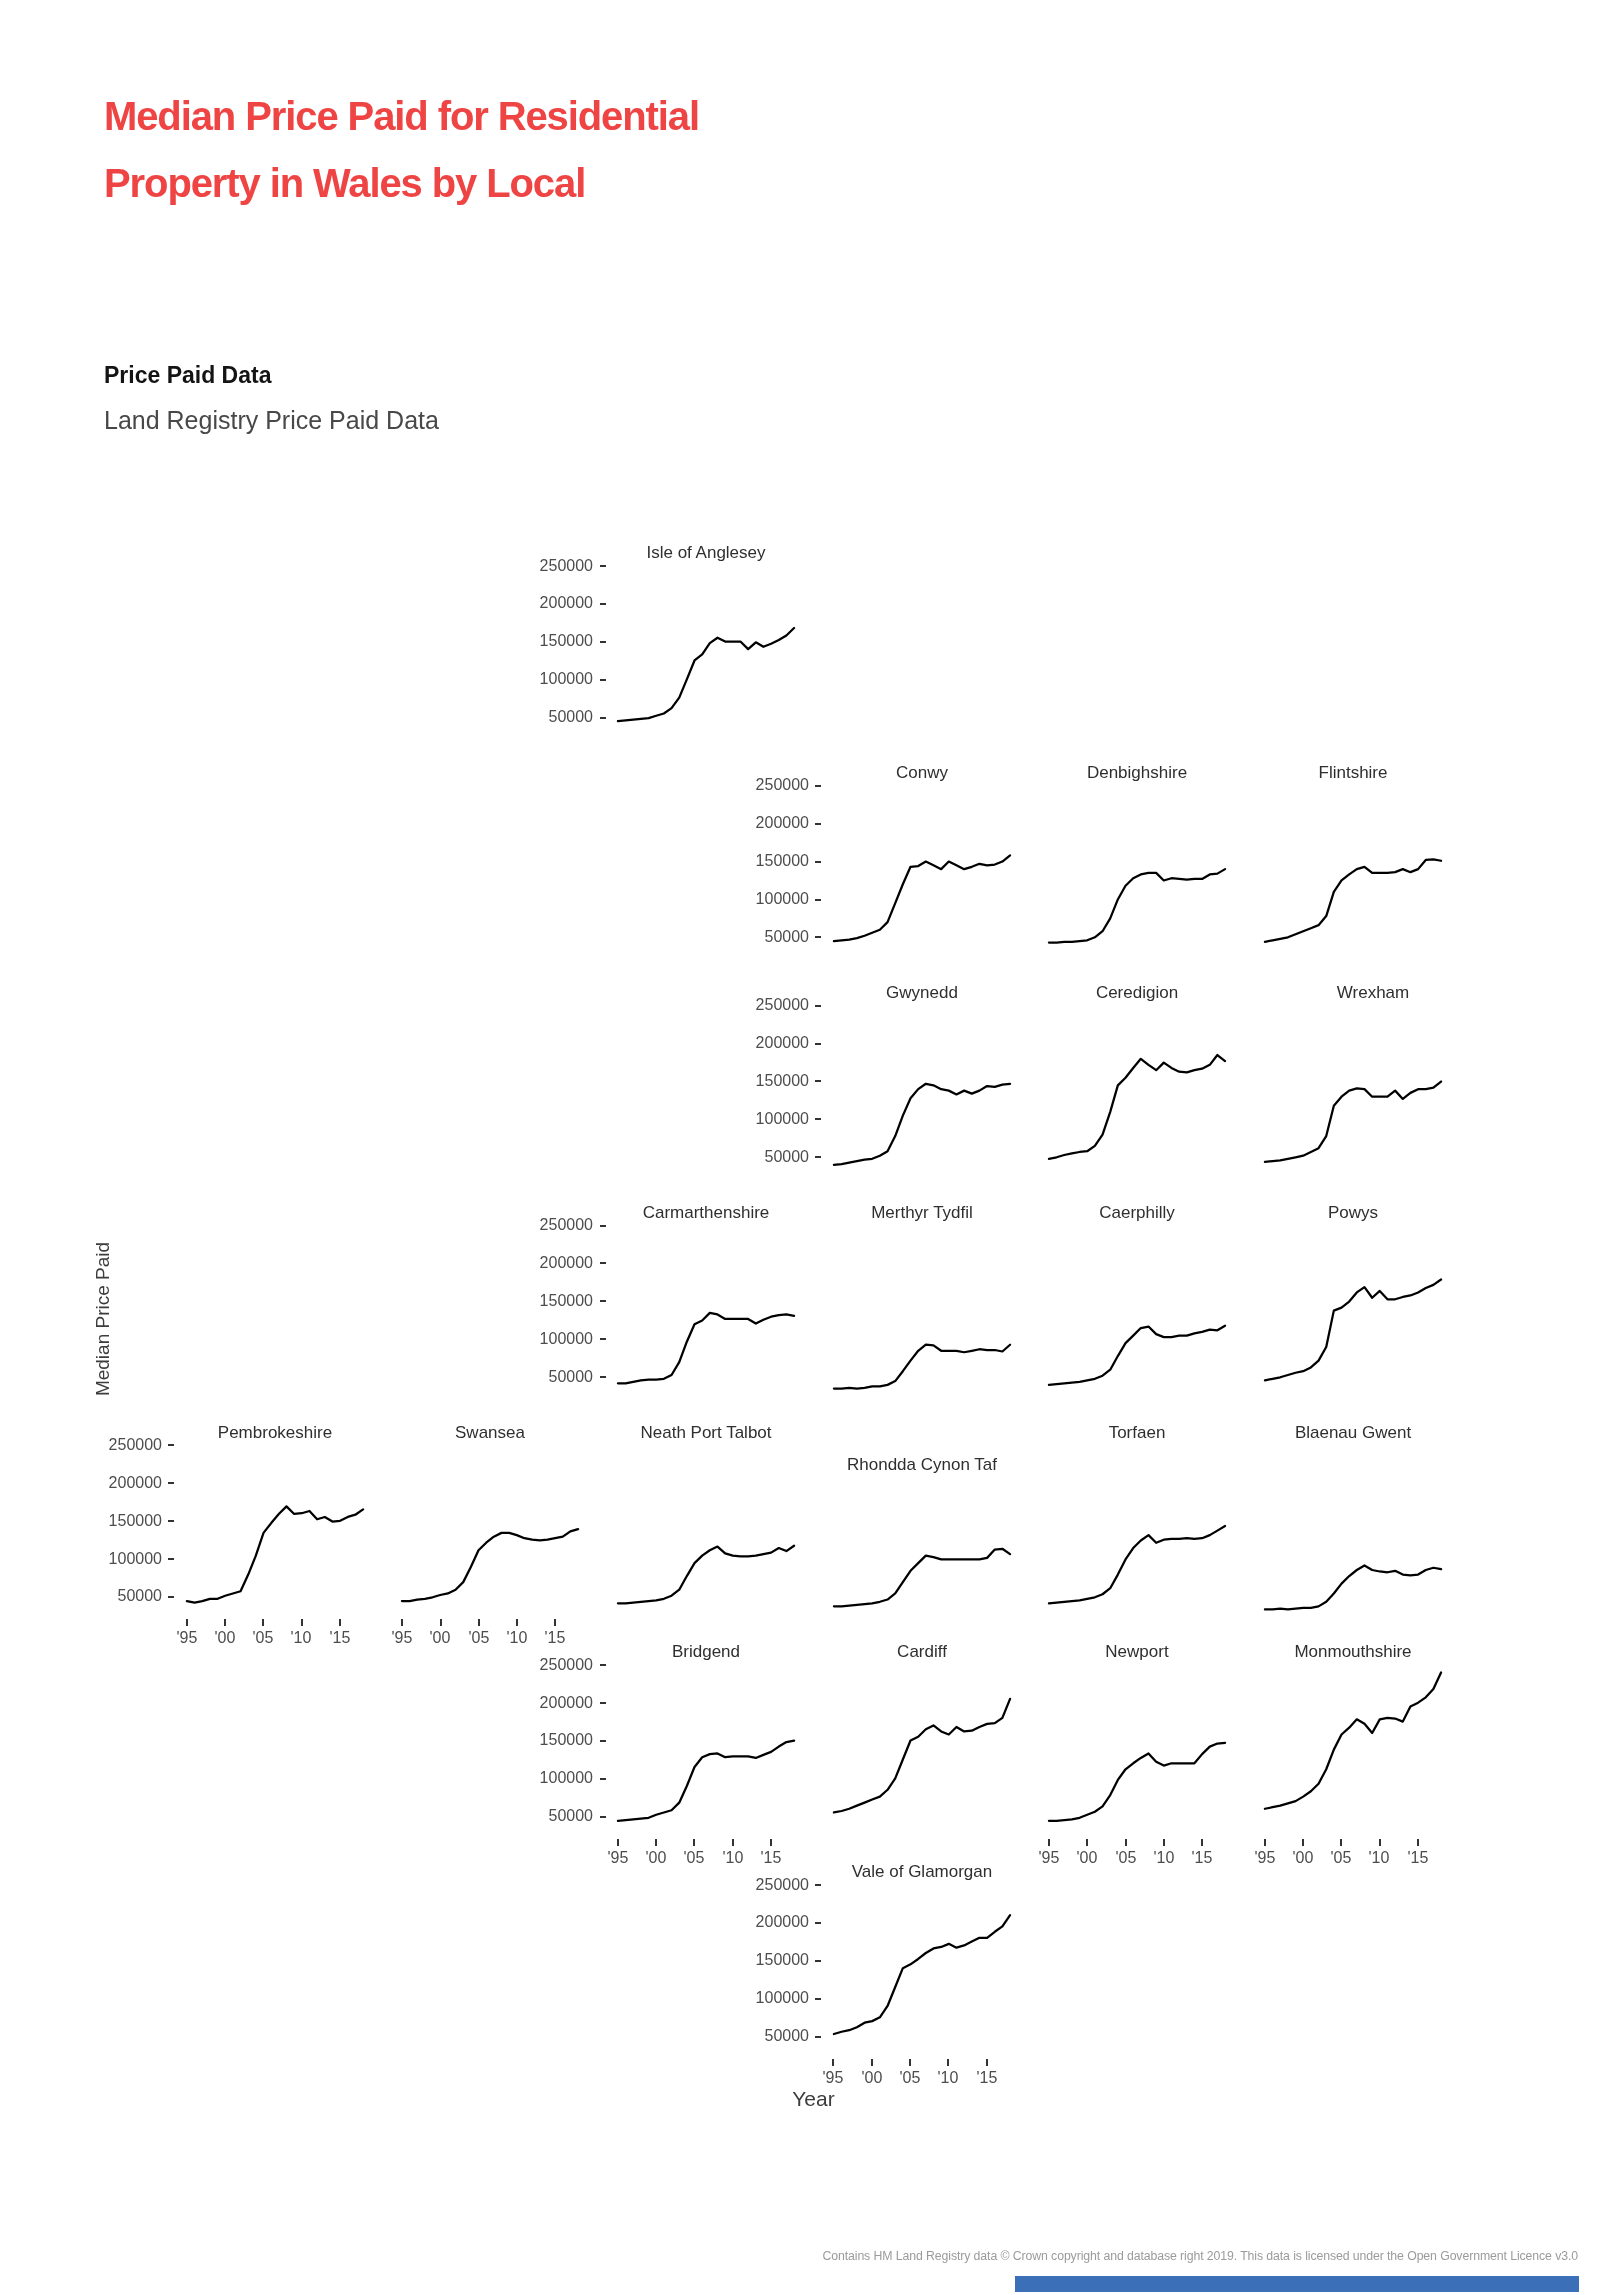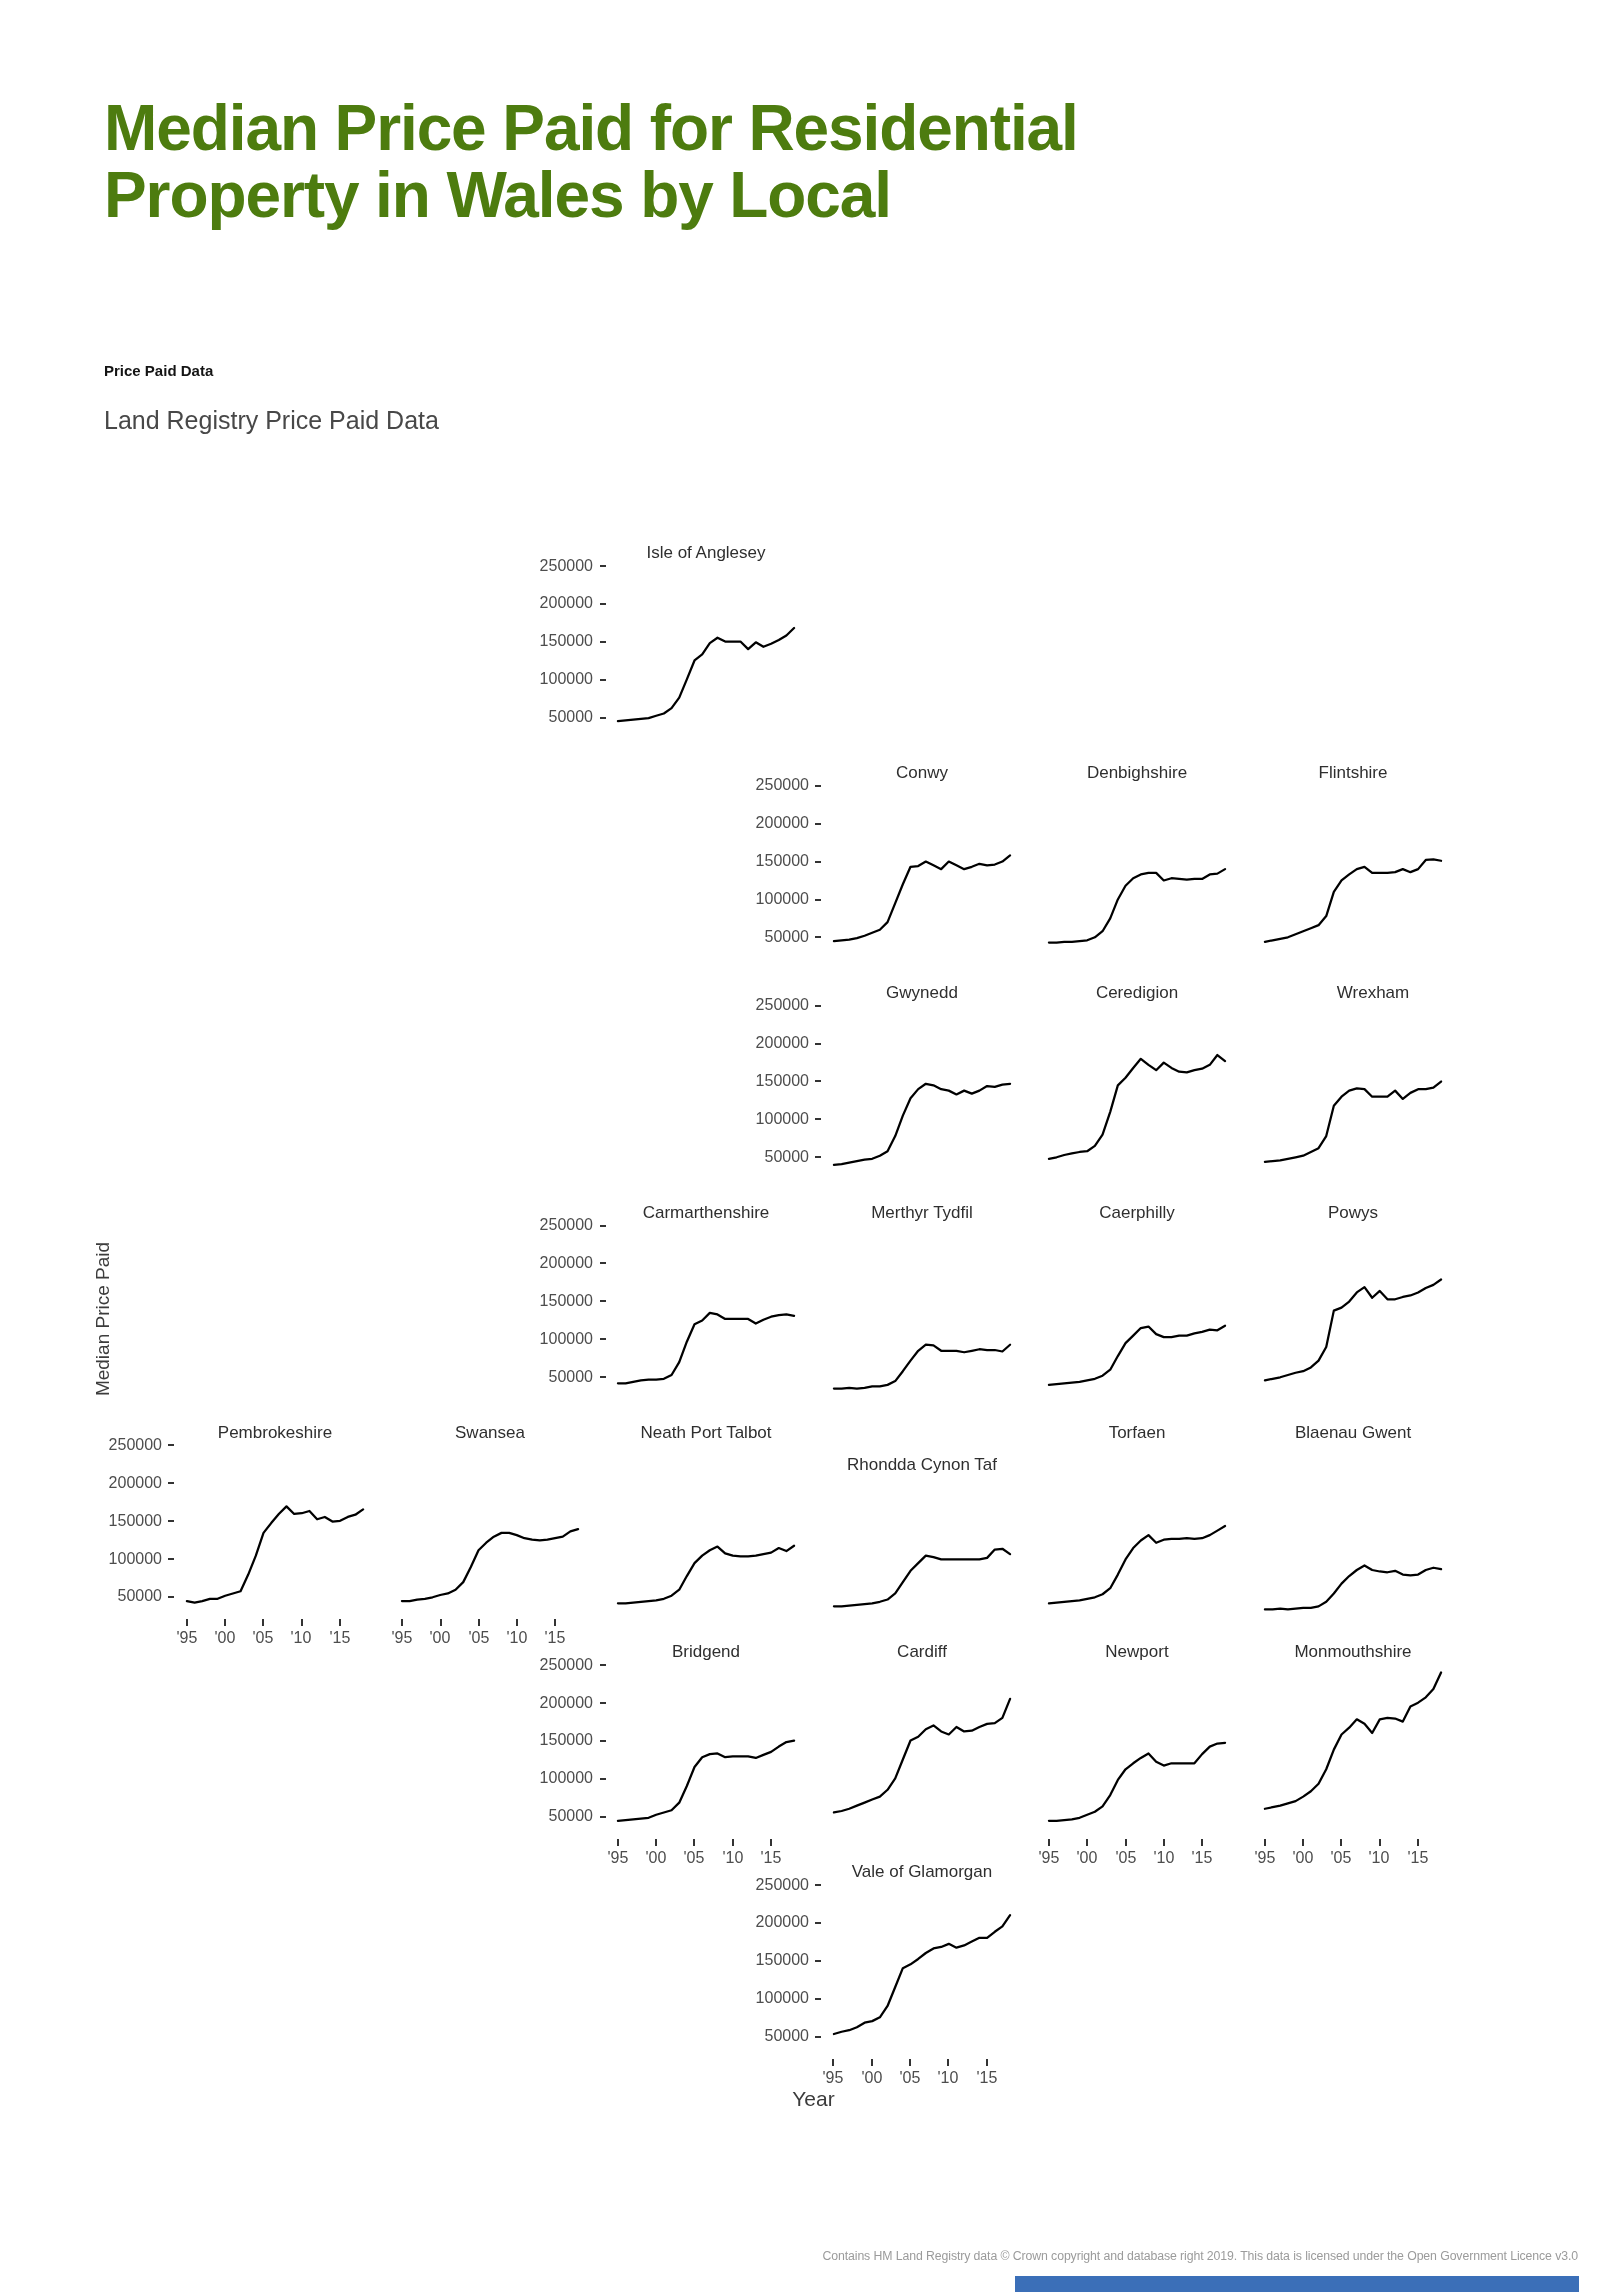--- a/index.html
+++ b/index.html
@@ -1,20 +1,20 @@
 <!DOCTYPE html>
 <html style="font-size:11.3px"><head>
 <meta charset="utf-8">
 <style>
   html,body{margin:0;padding:0;background:#ffffff;}
   #page{position:relative;width:1623px;height:2295px;background:#ffffff;overflow:hidden;
         font-family:"Liberation Sans",sans-serif;color:#111;}
-  #title{position:absolute;left:104px;top:95px;font-size:64px;font-weight:800;
-         letter-spacing:-1.1px;line-height:67px;color:#4d7c0f;}
-  #subtitle-bold{position:absolute;left:104px;top:362px;font-size:15px;font-weight:700;color:#141414;}
+  #title{position:absolute;left:104px;top:83px;font-size:40px;font-weight:800;
+         letter-spacing:-1.1px;line-height:67px;color:#ef4444;}
+  #subtitle-bold{position:absolute;left:104px;top:362px;font-size:23px;font-weight:700;color:#141414;}
   #subtitle{position:absolute;left:104px;top:406px;font-size:25px;font-weight:300;color:#484848;}
   #ylab{position:absolute;left:-66px;top:1308px;width:338px;text-align:center;
         transform:rotate(-90deg);transform-origin:center;font-size:19px;color:#3c3c3c;}
   #xlab{position:absolute;left:729px;top:2087px;width:169px;text-align:center;font-size:21px;color:#3c3c3c;}
   #footer{position:absolute;left:662px;top:2249px;width:916px;text-align:right;
           font-size:12.3px;letter-spacing:-0.1px;color:#9b9b9b;}
   #accent-bar{position:absolute;left:1015px;top:2276px;width:564px;height:15.5px;}
   .facet{position:absolute;}
   .facet-title{position:absolute;font-size:17px;color:#2f2f2f;text-align:center;white-space:nowrap;}
   .ytick-label{position:absolute;font-size:16px;color:#4d4d4d;text-align:right;width:79px;height:18.3px;line-height:18.3px;}

